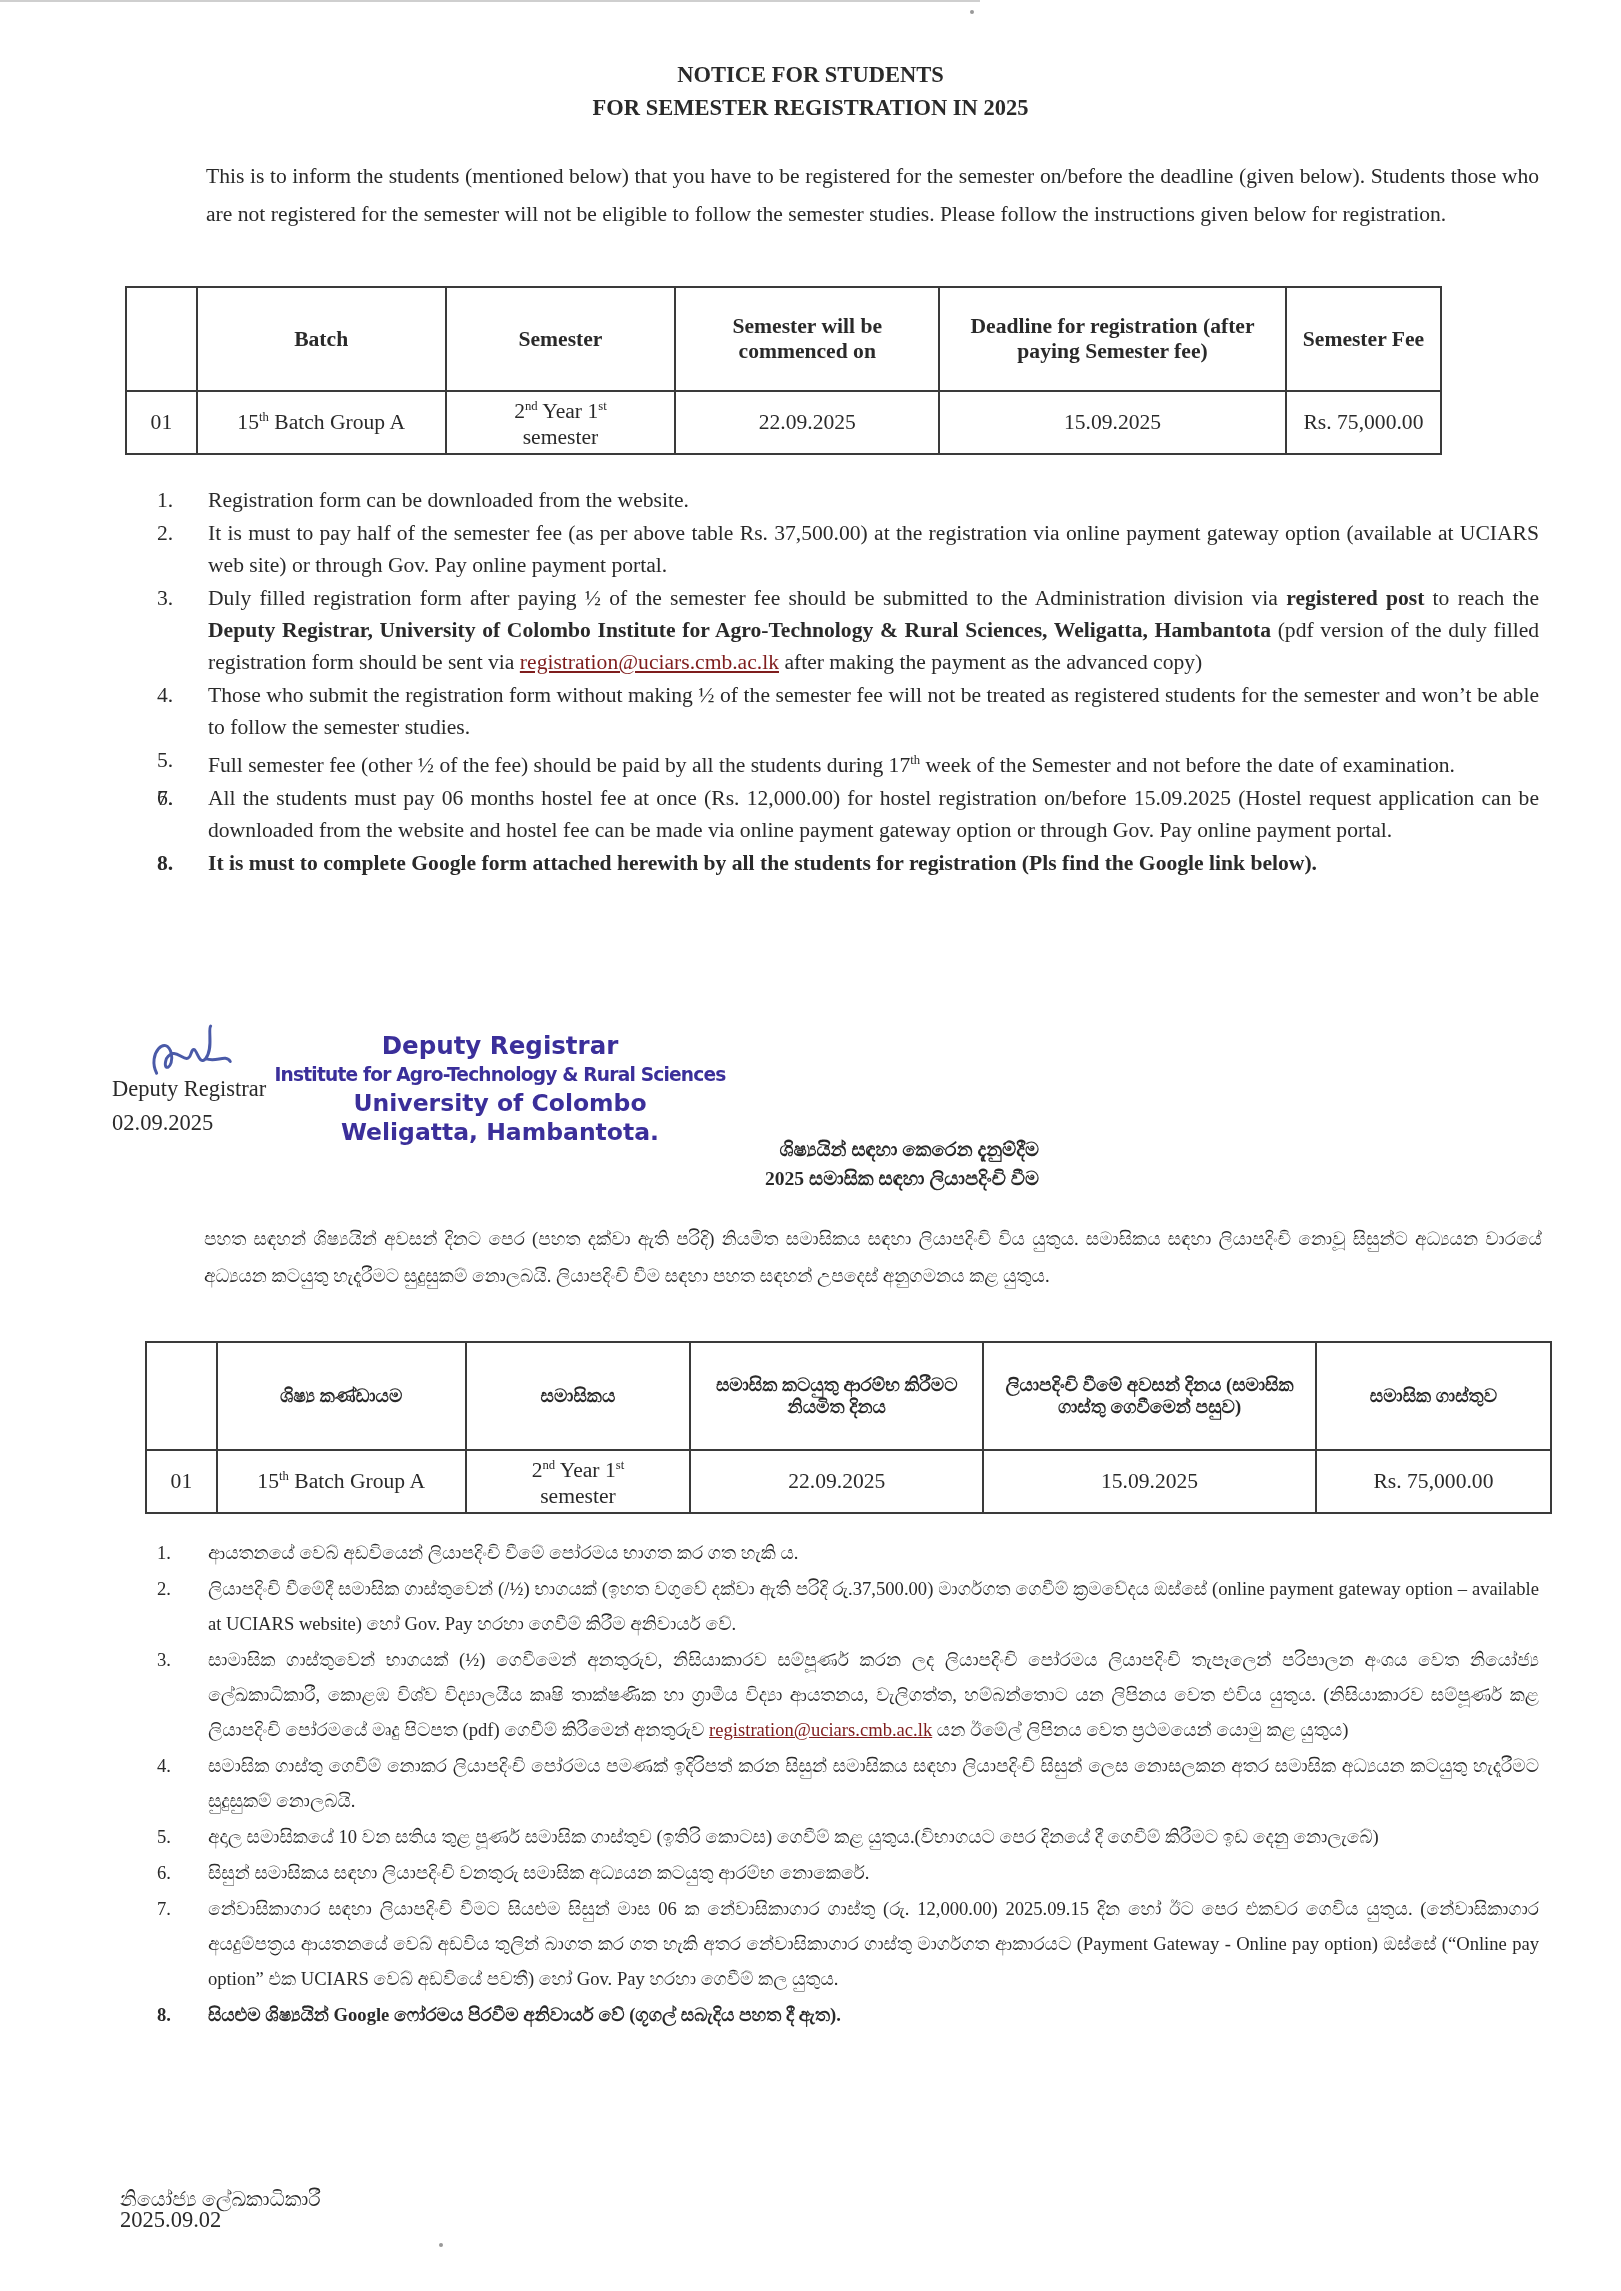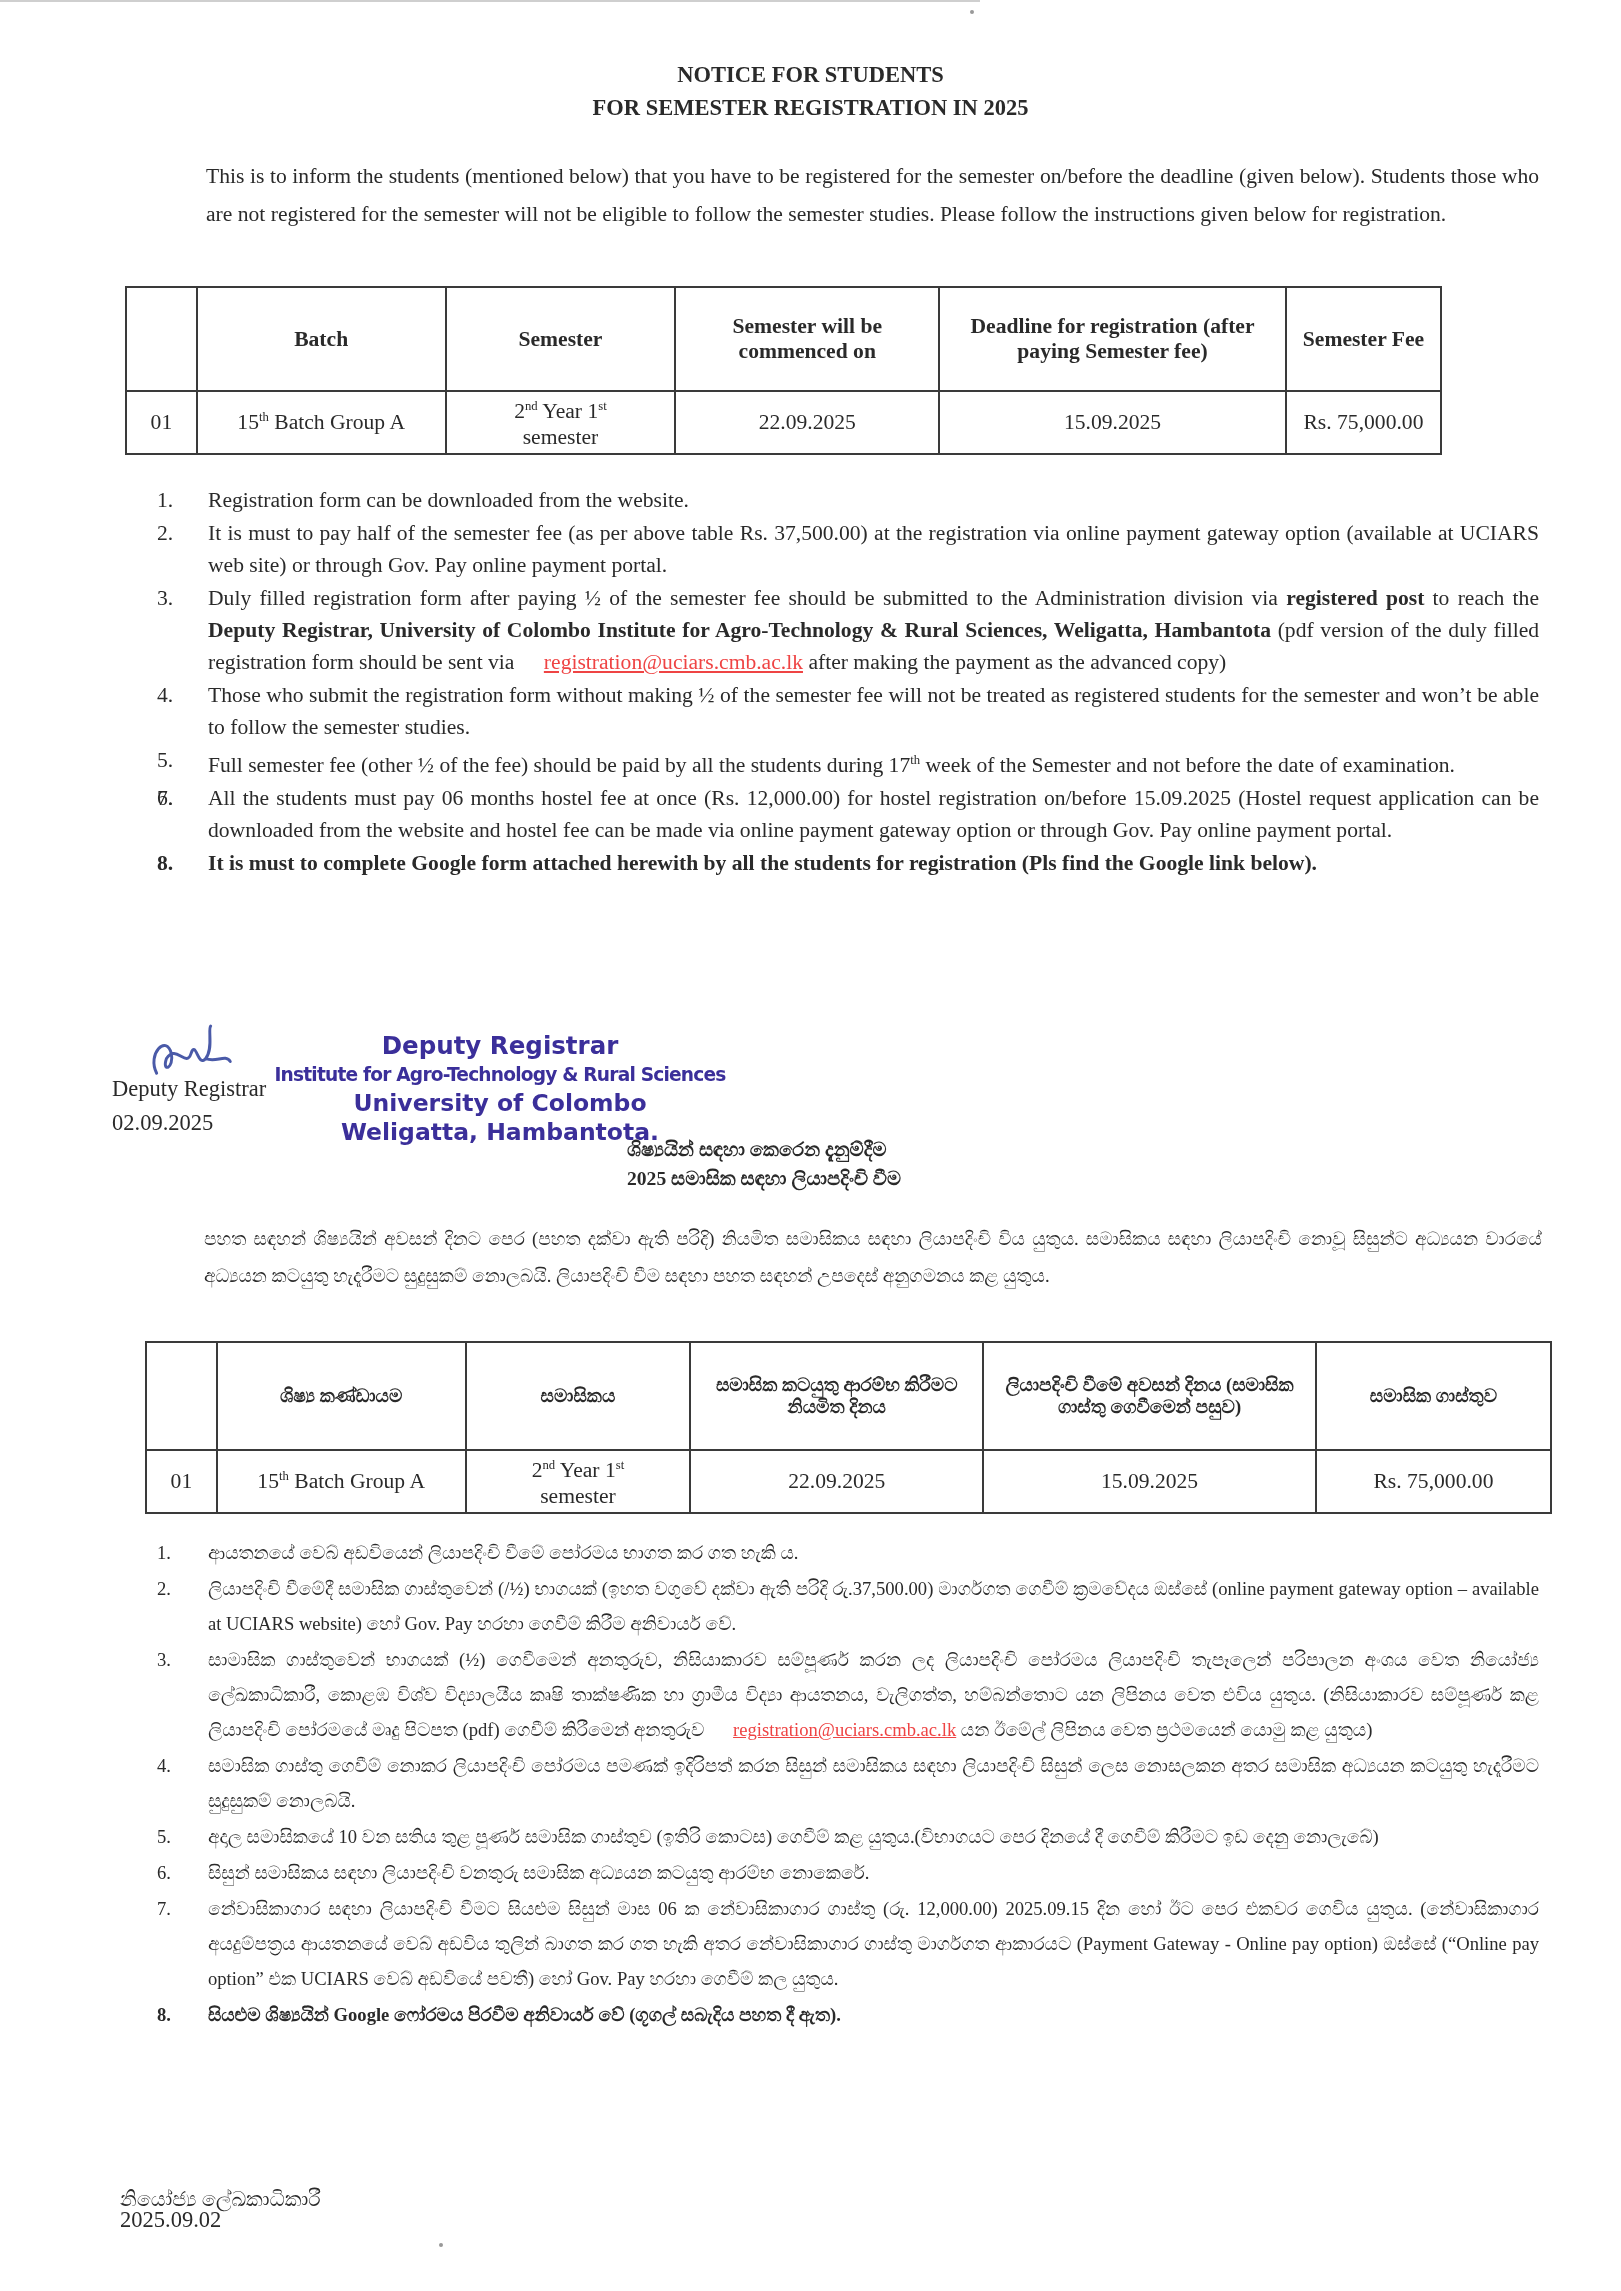--- a/index.html
+++ b/index.html
@@ -19,29 +19,29 @@
   #tbl-si { left: 145px; top: 1341px; width: 1407px; }
   #tbl-si th { height: 102px; font-size: 18.6px; }
   #tbl-si td { height: 57px; }
   sup { font-size: 12.7px; }
   .list { position: absolute; left: 157px; width: 1382px; font-size: 21.6px; line-height: 32px; margin: 0; padding: 0; list-style: none; }
   .list li { position: relative; padding-left: 51px; text-align: justify; margin-bottom: 1px; }
   .list li .num { position: absolute; left: 0; top: 0; }
   #list-en { top: 484px; }
   #list-si { top: 1535px; font-size: 18.6px; line-height: 35px; }
   .b { font-weight: bold; }
-  .link { color: #ef4444; text-decoration: underline; margin-left: 24px; }
+  .link { color: #7f1d1d; text-decoration: underline; }
   .sig { position: absolute; font-size: 22.5px; }
   .stamp { position: absolute; left: 245px; top: 1031px; width: 510px; text-align: center; color: #3b2f9a;
            font-family: "DejaVu Sans", sans-serif; font-weight: bold; line-height: 29px; }
   .stamp .s1 { font-size: 24.5px; }
   .stamp .s2 { font-size: 18.6px; letter-spacing: -0.8px; }
   .stamp .s3 { font-size: 23.5px; }
   .signature { position: absolute; left: 137px; top: 1024px; width: 108px; height: 69px; }
-  .si-title { position: absolute; left: 627px; width: 412px; text-align: left; font-size: 19.6px; font-weight: bold; }
+  .si-title { position: absolute; left: 627px; width: 412px; text-align: right; font-size: 19.6px; font-weight: bold; }
   .si-intro { position: absolute; left: 204px; top: 1220px; width: 1338px; font-size: 18.6px; line-height: 37px; text-align: justify; }
   .pagemark { position: absolute; background: #999; border-radius: 50%; }
 </style>
 </head>
 <body>
 
 <div class="topline"></div>
 
 <div class="title t1">NOTICE FOR STUDENTS</div>
 <div class="title t2">FOR SEMESTER REGISTRATION IN 2025</div>

